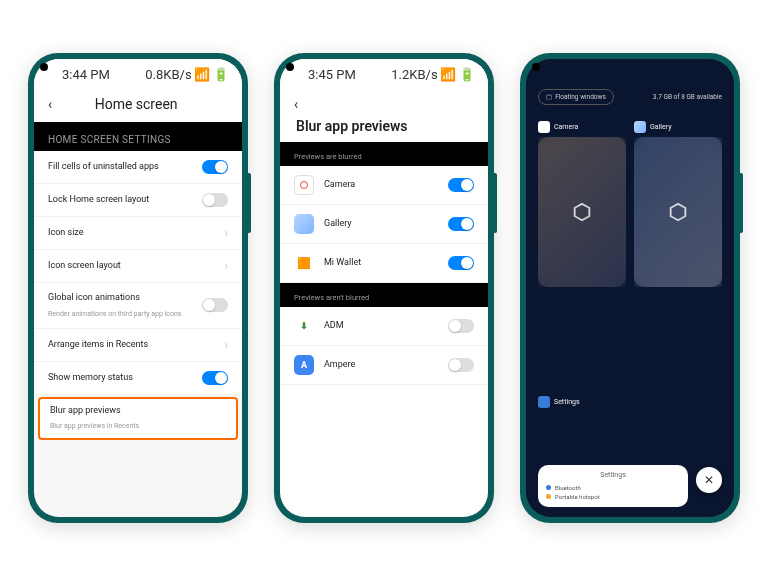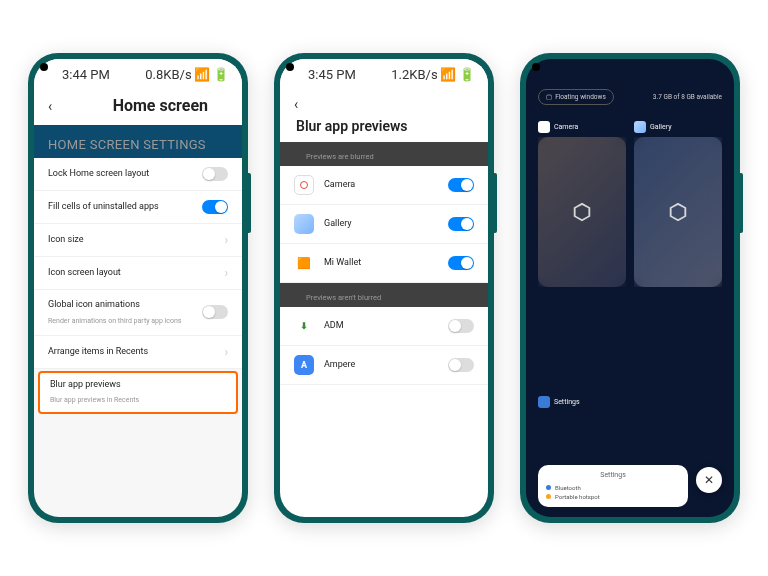--- a/index.html
+++ b/index.html
@@ -67,35 +67,35 @@
     align-items: center;
     padding: 10px 14px;
     background: #fff;
     gap: 12px;
   }
   .back-arrow {
     font-size: 14px;
     color: #333;
   }
   .header-title {
-    font-size: 16px;
-    font-weight: 700;
+    font-size: 14px;
+    font-weight: 400;
     color: #222;
     flex: 1;
-    text-align: right;
+    text-align: center;
     margin-right: 20px;
   }
   .header-title.left { text-align: left; font-size: 14px; font-weight: 600; margin-right: 0; margin-left: 2px; }
   .section-label {
-    font-size: 13px;
+    font-size: 10px;
     color: #999;
     text-transform: uppercase;
     padding: 12px 14px 6px;
     letter-spacing: 0.3px;
-    background: #0c4a6e;
+    background: #000000;
   }
   .row {
     display: flex;
     align-items: center;
     padding: 9px 14px;
     background: #fff;
     border-bottom: 0.5px solid #f0f0f0;
     gap: 10px;
   }
   .row-text { flex: 1; }
@@ -151,22 +151,22 @@
     display: flex;
     align-items: center;
     justify-content: center;
     font-size: 9px;
     font-weight: bold;
     color: #fff;
   }
   .section-sub {
     font-size: 7.5px;
     color: #999;
-    padding: 10px 26px 5px;
-    background: #404040;
+    padding: 10px 14px 5px;
+    background: #000000;
   }
   
   .dark-top {
     display: flex;
     justify-content: space-between;
     align-items: center;
     padding: 30px 12px 8px;
     font-size: 6.5px;
     color: #ccc;
   }
@@ -267,29 +267,29 @@
     </div>
     <div class="header">
       <span class="back-arrow">‹</span>
       <span class="header-title">Home screen</span>
     </div>
 
     <div class="section-label">HOME SCREEN SETTINGS</div>
 
     <div class="row">
       <div class="row-text">
+          <div class="row-title">Fill cells of uninstalled apps</div>
+        </div>
+      <div class="toggle on"></div>
+    </div>
+    <div class="row">
+      <div class="row-text">
           <div class="row-title">Lock Home screen layout</div>
         </div>
       <div class="toggle"></div>
-    </div>
-    <div class="row">
-      <div class="row-text">
-          <div class="row-title">Fill cells of uninstalled apps</div>
-        </div>
-      <div class="toggle on"></div>
     </div>
     <div class="row">
       <div class="row-text">
           <div class="row-title">Icon size</div>
         </div>
       <span class="chevron">›</span>
     </div>
     <div class="row">
       <div class="row-text">
           <div class="row-title">Icon screen layout</div>
@@ -303,20 +303,26 @@
       </div>
       <div class="toggle"></div>
     </div>
 
 
     <div class="row">
       <div class="row-text">
           <div class="row-title">Arrange items in Recents</div>
         </div>
       <span class="chevron">›</span>
+    </div>
+    <div class="row">
+      <div class="row-text">
+          <div class="row-title">Show memory status</div>
+        </div>
+      <div class="toggle on"></div>
     </div>
 
     <div class="highlight">
       <div class="row-title">Blur app previews</div>
       <div class="row-sub">Blur app previews in Recents</div>
     </div>
   </div>
 </div>
 
 <div class="phone">

